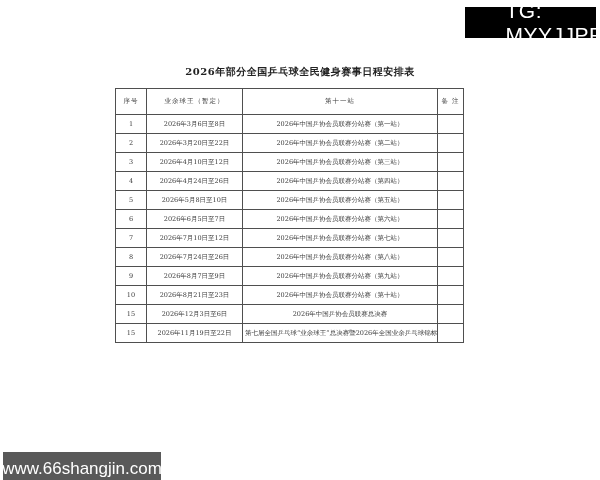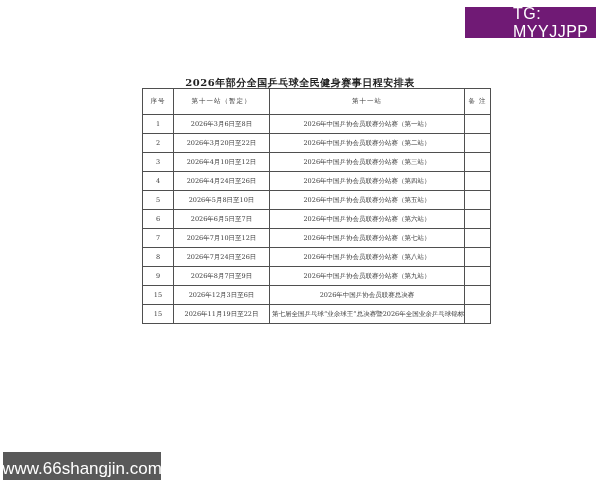--- a/index.html
+++ b/index.html
@@ -3,32 +3,32 @@
 <meta charset="utf-8">
 <style>
   * { margin: 0; padding: 0; box-sizing: border-box; }
   html, body { width: 600px; height: 480px; background: #ffffff; overflow: hidden; }
   body { font-family: "DejaVu Serif", "Liberation Serif", serif; position: relative; }
 
   .page { position: absolute; left: 0; top: 0; width: 600px; height: 480px; background: #ffffff; }
 
   .doc-title {
     position: absolute;
-    left: 126px; top: 76px; width: 348px;
+    left: 126px; top: 65px; width: 348px;
     text-align: center;
     font-size: 10px;
     font-weight: bold;
     color: #222222;
     letter-spacing: 0.5px;
     white-space: nowrap;
   }
 
   table.schedule {
     position: absolute;
-    left: 142px; top: 88px;
+    left: 115px; top: 88px;
     width: 348px;
     border-collapse: collapse;
     table-layout: fixed;
   }
   table.schedule th, table.schedule td {
     border: 1px solid #4f4f4f;
     font-size: 6.5px;
     font-weight: normal;
     color: #3a3a3a;
     text-align: center;
@@ -47,22 +47,22 @@
   .wm {
     position: absolute;
     color: #ffffff;
     font-family: "Liberation Sans", "DejaVu Sans", sans-serif;
     display: flex;
     align-items: center;
   }
   .wm-tg {
     right: 4px; top: 7px;
     width: 131px; height: 31px;
-    background: #701a75;
-    font-size: 16px;
+    background: #000000;
+    font-size: 21px;
     justify-content: center;
     letter-spacing: 0.5px;
     padding-left: 48px;
   }
   .wm-site {
     left: 3px; top: 452px;
     width: 158px; height: 33px;
     background: #595959;
     font-size: 17px;
     justify-content: center;
@@ -78,21 +78,21 @@
   <table class="schedule">
     <colgroup>
       <col class="c-no">
         <col class="c-date">
         <col class="c-event">
         <col class="c-remark">
     </colgroup>
     <thead>
       <tr>
         <th>序号</th>
-        <th>第十一站（暂定）</th>
+        <th>业余球王（暂定）</th>
         <th>第十一站</th>
         <th>备 注</th>
       </tr>
     </thead>
     <tbody id="schedule-body">
         <tr>
           <td>1</td>
           <td>2026年3月6日至8日</td>
           <td>2026年中国乒协会员联赛分站赛（第一站）</td>
           <td></td>
@@ -139,20 +139,26 @@
           <td>2026年中国乒协会员联赛分站赛（第八站）</td>
           <td></td>
         </tr>
         <tr>
           <td>9</td>
           <td>2026年8月7日至9日</td>
           <td>2026年中国乒协会员联赛分站赛（第九站）</td>
           <td></td>
         </tr>
         <tr>
+          <td>10</td>
+          <td>2026年8月21日至23日</td>
+          <td>2026年中国乒协会员联赛分站赛（第十站）</td>
+          <td></td>
+        </tr>
+        <tr>
           <td>15</td>
           <td>2026年12月3日至6日</td>
           <td>2026年中国乒协会员联赛总决赛</td>
           <td></td>
         </tr>
         <tr>
           <td>15</td>
           <td>2026年11月19日至22日</td>
           <td>第七届全国乒乓球“业余球王”总决赛暨2026年全国业余乒乓球锦标赛</td>
           <td></td>

